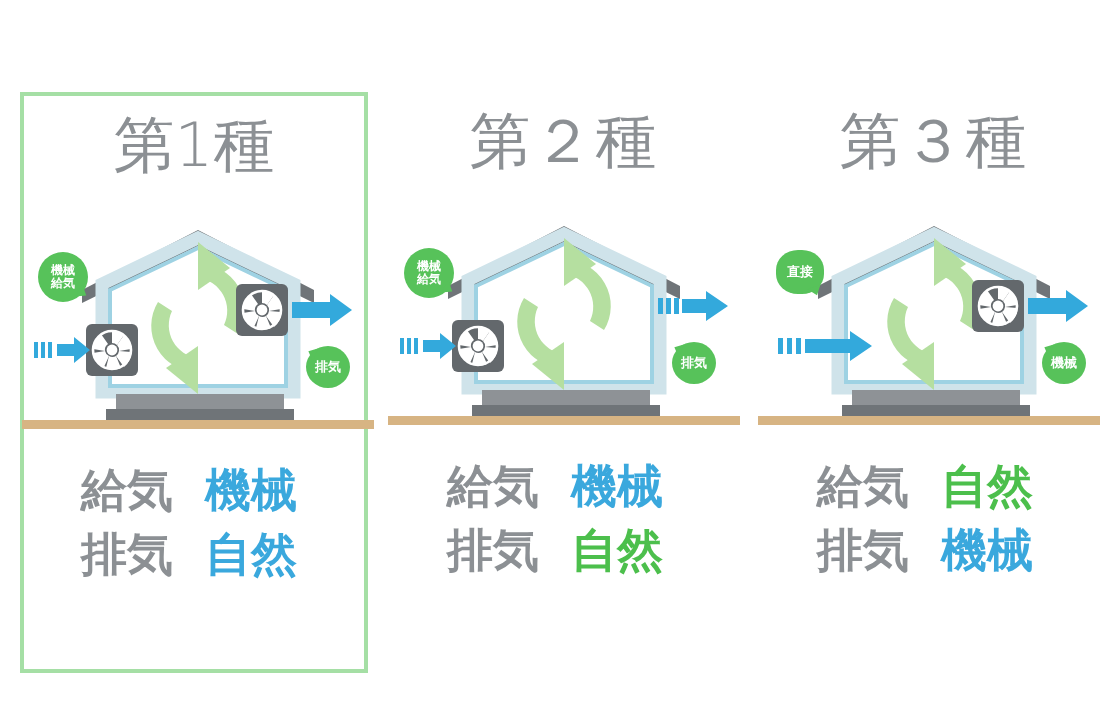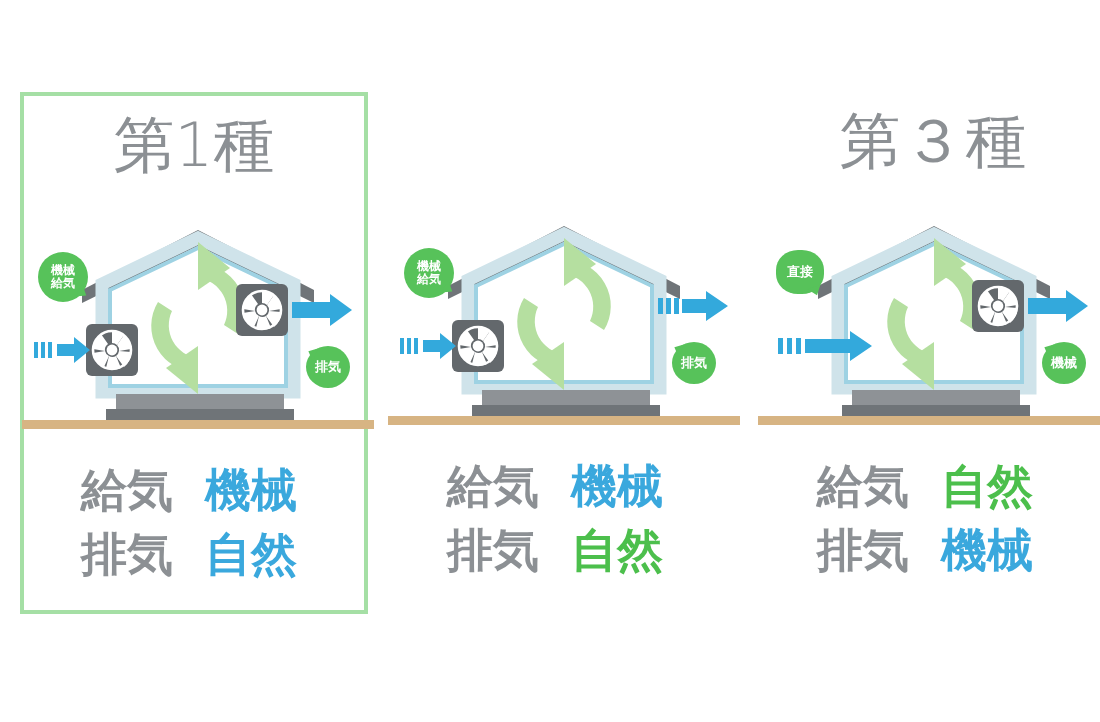--- a/index.html
+++ b/index.html
@@ -20,21 +20,21 @@
     left: 0; top: 0;
     width: 1100px;
     height: 722px;
   }
 
   
   .panel {
     position: absolute;
     top: 92px;
     width: 348px;
-    height: 522px;
+    height: 581px;
     box-sizing: border-box;
   }
   .panel.p1 { left: 20px; }
   .panel.p2 { left: 390px; }
   .panel.p3 { left: 760px; }
 
   .panel.highlighted {
     border: 4px solid #a5dfa5;
     background: #ffffff;
   }
@@ -326,20 +326,21 @@
         <span class="legend-val mech">機械</span>
       </div>
       <div class="legend-row">
         <span class="legend-key">排気</span>
         <span class="legend-val mech">自然</span>
       </div>
     </div>
   </div>
 
   <div class="panel p2">
+    <div class="panel-title">第２種</div>
 
     <div class="diagram">
       <div class="house">
         <svg width="240" height="180" viewBox="0 0 240 180">
           <polygon points="120,6 236,66 236,79 120,22 4,79 4,66" fill="#6f7478"></polygon>
           <path d="M24,60 L120,14 L216,60 L216,168 L24,168 Z" fill="none" stroke="#cfe3ea" stroke-width="13"></path>
           <path d="M32,66 L120,24 L208,66 L208,162 L32,162 Z" fill="none" stroke="#9ed2e3" stroke-width="4"></path>
           <g fill="#b5dfa0">
             <path d="M120,40 A46,46 0 0 1 160,110 L146,101 A33,33 0 0 0 120,54 Z"></path>
             <path d="M120,40 L120,18 L152,44 L120,66 Z"></path>

